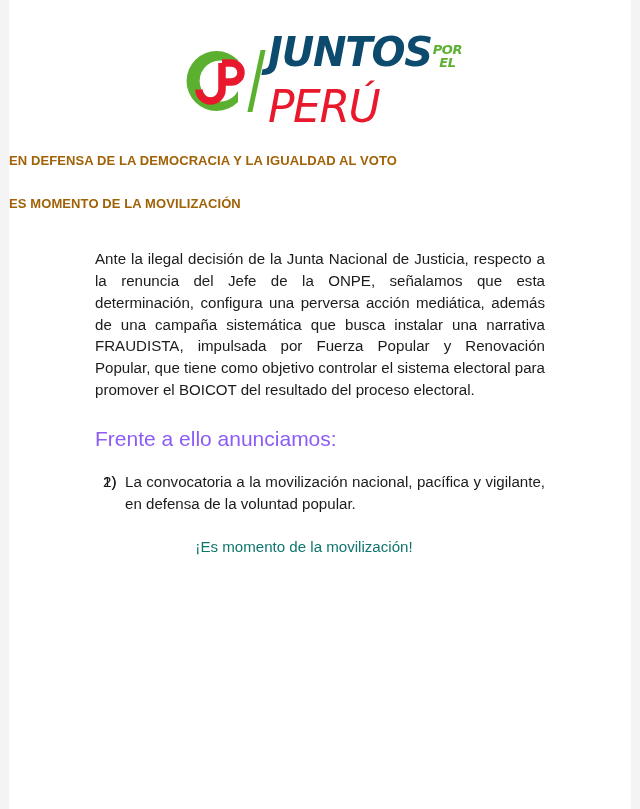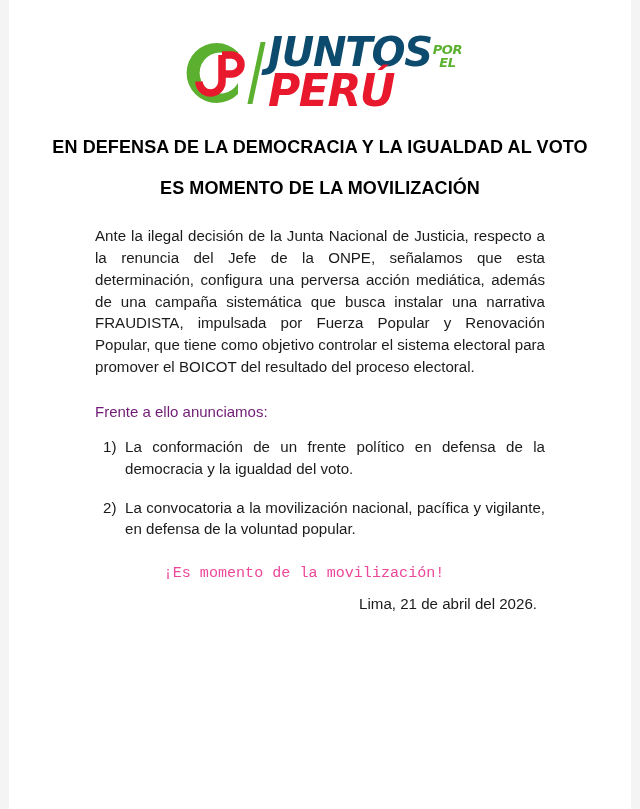--- a/index.html
+++ b/index.html
@@ -82,62 +82,61 @@
   .wm-por, .wm-el {
     font-family: "DejaVu Sans", sans-serif;
     font-weight: bold;
     font-style: italic;
     font-size: 13px;
     letter-spacing: -0.5px;
     color: #5bb12f;
   }
   .wm-peru {
     font-family: "DejaVu Sans", sans-serif;
-    font-weight: bold;
+    font-weight: normal;
     font-style: italic;
     font-size: 44px;
     letter-spacing: -1.5px;
     color: #e8192c;
     line-height: 0.92;
-    margin-top: 1px;
+    margin-top: 17px;
   }
 
   
   .headline {
-    text-align: center;
     font-family: "Liberation Sans", sans-serif;
     font-weight: bold;
-    font-size: 18px;
-    color: #000000;
+    font-size: 13px;
+    color: #a16207;
     letter-spacing: 0.1px;
     margin-top: 22px;
   }
   .headline .hl-line { display: block; }
-  .headline .hl-line + .hl-line { margin-top: 20px; }
+  .headline .hl-line + .hl-line { margin-top: 28px; }
 
   
   .body-area {
-    margin-top: 26px;
+    margin-top: 37px;
     padding-left: 86px;
     padding-right: 86px;
   }
   p.para {
     margin: 0 0 23px 0;
     font-size: 15.1px;
     line-height: 1.44;
     color: #1b1b1b;
     text-align: justify;
     text-justify: inter-word;
   }
   p.para.last-para { margin-bottom: 20px; }
   p.lead-in {
     margin: 0 0 14px 0;
-    font-size: 15px;
+    font-size: 21px;
     line-height: 1.44;
-    color: #701a75;
+    color: #8b5cf6;
     text-align: left;
   }
 
   ol.announce-list {
     margin: 0 0 22px 0;
     padding: 0;
     list-style: none;
   }
   ol.announce-list li {
     position: relative;
@@ -154,24 +153,23 @@
     position: absolute;
     left: 8px;
     top: 0;
     text-align: left;
   }
 
   
   .closing-slogan {
     text-align: center;
     font-size: 15.1px;
-    color: #ec4899;
+    color: #0f766e;
     margin-top: 24px;
     padding-right: 32px;
-    font-family: Liberation Mono, monospace;
   }
   .closing-date {
     text-align: right;
     font-size: 15.1px;
     color: #1b1b1b;
     margin-top: 13px;
     padding-right: 8px;
   }
 </style>
 </head>
@@ -212,27 +210,25 @@
   <div class="body-area">
 
     <p class="para">Ante la ilegal decisión de la Junta Nacional de Justicia, respecto a la renuncia del Jefe de la ONPE, señalamos que esta determinación, configura una perversa acción mediática, además de una campaña sistemática que busca instalar una narrativa FRAUDISTA, impulsada por Fuerza Popular y Renovación Popular, que tiene como objetivo controlar el sistema electoral para promover el BOICOT del resultado del proceso electoral.</p>
 
 
     <p class="lead-in">Frente a ello anunciamos:</p>
 
     <ol class="announce-list">
       <li>
         <span class="li-marker">1)</span>
-        <span>La conformación de un frente político en defensa de la democracia y la igualdad del voto.</span>
       </li>
       <li>
         <span class="li-marker">2)</span>
         <span>La convocatoria a la movilización nacional, pacífica y vigilante, en defensa de la voluntad popular.</span>
       </li>
     </ol>
 
 
     <div class="closing-slogan">¡Es momento de la movilización!</div>
-    <div class="closing-date">Lima, 21 de abril del 2026.</div>
 
   </div>
 
 </div>
 
 </body></html>

